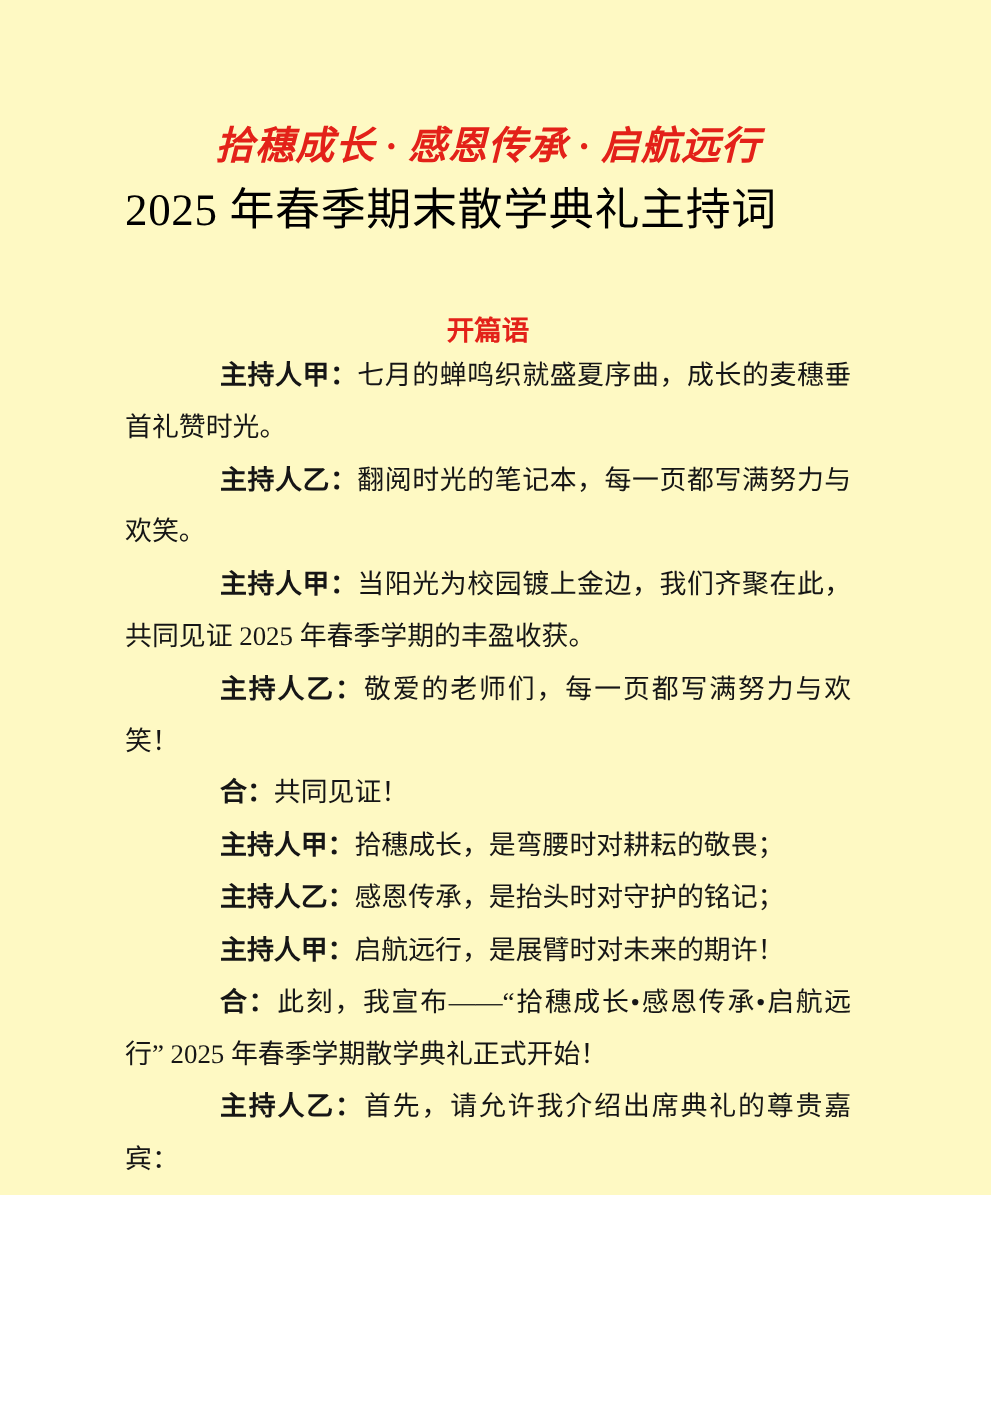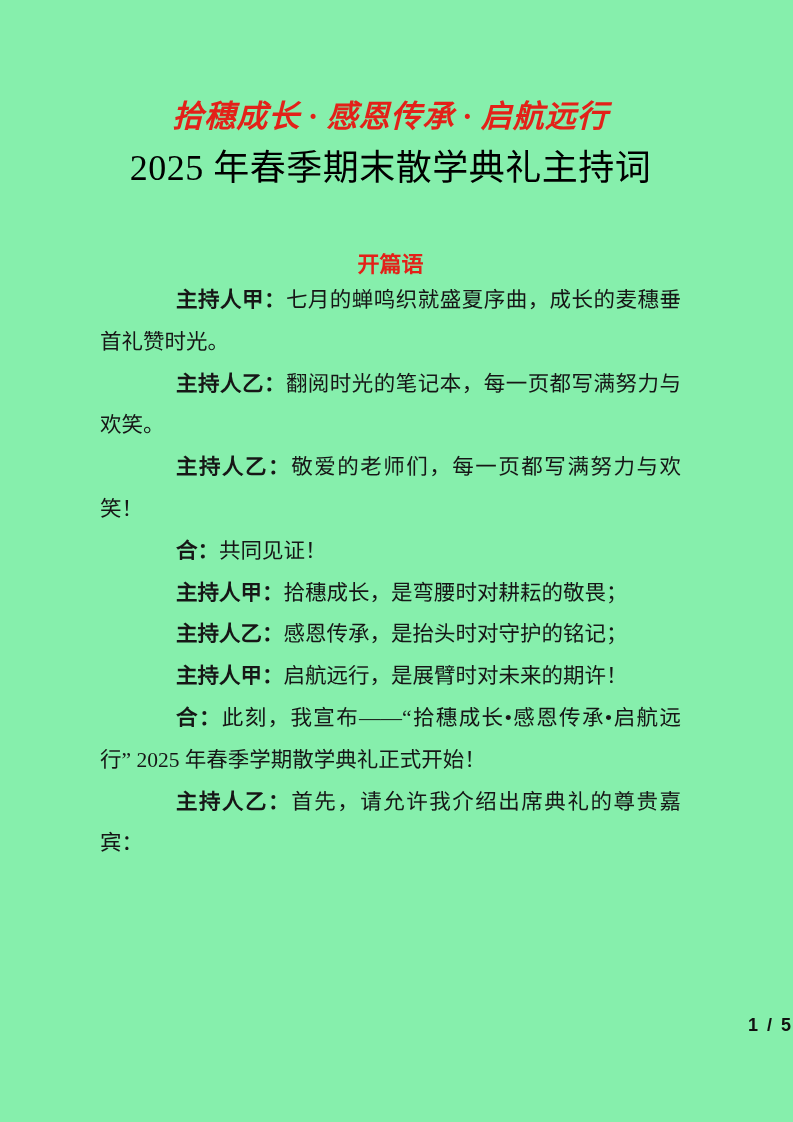--- a/index.html
+++ b/index.html
@@ -3,43 +3,42 @@
 <meta charset="utf-8">
 <style>
   html, body {
     margin: 0;
     padding: 0;
     background: #ffffff;
   }
   .page {
     position: relative;
     width: 793px;
-    height: 1122px;
+    height: 956px;
     margin: 0 auto;
-    background: #86efac;
+    background: #fef9c3;
     overflow: hidden;
     font-family: "Liberation Serif", "DejaVu Serif", serif;
     color: #161616;
   }
   .content {
     padding: 97px 112px 0 100px;
   }
   .slogan {
     margin: 0;
     text-align: center;
     font-size: 31px;
     line-height: 40px;
     font-weight: 700;
     font-style: italic;
     letter-spacing: 1px;
     color: #e32119;
   }
   .doc-title {
     margin: 6px 0 0 0;
-    text-align: center;
     font-size: 36px;
     line-height: 50px;
     font-weight: 400;
     letter-spacing: 0.5px;
     color: #000000;
   }
   .section-heading {
     margin: 57px 0 0 0;
     text-align: center;
     font-size: 22px;
@@ -80,20 +79,21 @@
 <body>
 
 <div class="page">
   <div class="content">
     <h1 class="slogan" style="color: rgb(227, 33, 25);">拾穗成长 · 感恩传承 · 启航远行</h1>
     <h2 class="doc-title">2025 年春季期末散学典礼主持词</h2>
     <h3 class="section-heading" style="color: rgb(227, 33, 25);">开篇语</h3>
     <div class="doc-body">
         <p class="para"><span class="speaker">主持人甲：</span><span>七月的蝉鸣织就盛夏序曲，成长的麦穗垂首礼赞时光。</span></p>
         <p class="para"><span class="speaker">主持人乙：</span><span>翻阅时光的笔记本，每一页都写满努力与欢笑。</span></p>
+        <p class="para"><span class="speaker">主持人甲：</span><span>当阳光为校园镀上金边，我们齐聚在此，共同见证 2025 年春季学期的丰盈收获。</span></p>
         <p class="para"><span class="speaker">主持人乙：</span><span>敬爱的老师们，每一页都写满努力与欢笑！</span></p>
         <p class="para"><span class="speaker">合：</span><span>共同见证！</span></p>
         <p class="para"><span class="speaker">主持人甲：</span><span>拾穗成长，是弯腰时对耕耘的敬畏；</span></p>
         <p class="para"><span class="speaker">主持人乙：</span><span>感恩传承，是抬头时对守护的铭记；</span></p>
         <p class="para"><span class="speaker">主持人甲：</span><span>启航远行，是展臂时对未来的期许！</span></p>
         <p class="para"><span class="speaker">合：</span><span>此刻，我宣布——“拾穗成长•感恩传承•启航远行” 2025 年春季学期散学典礼正式开始！</span></p>
         <p class="para"><span class="speaker">主持人乙：</span><span>首先，请允许我介绍出席典礼的尊贵嘉宾：</span></p>
       </div>
   </div>
   <div class="page-number">1 / 5</div>

